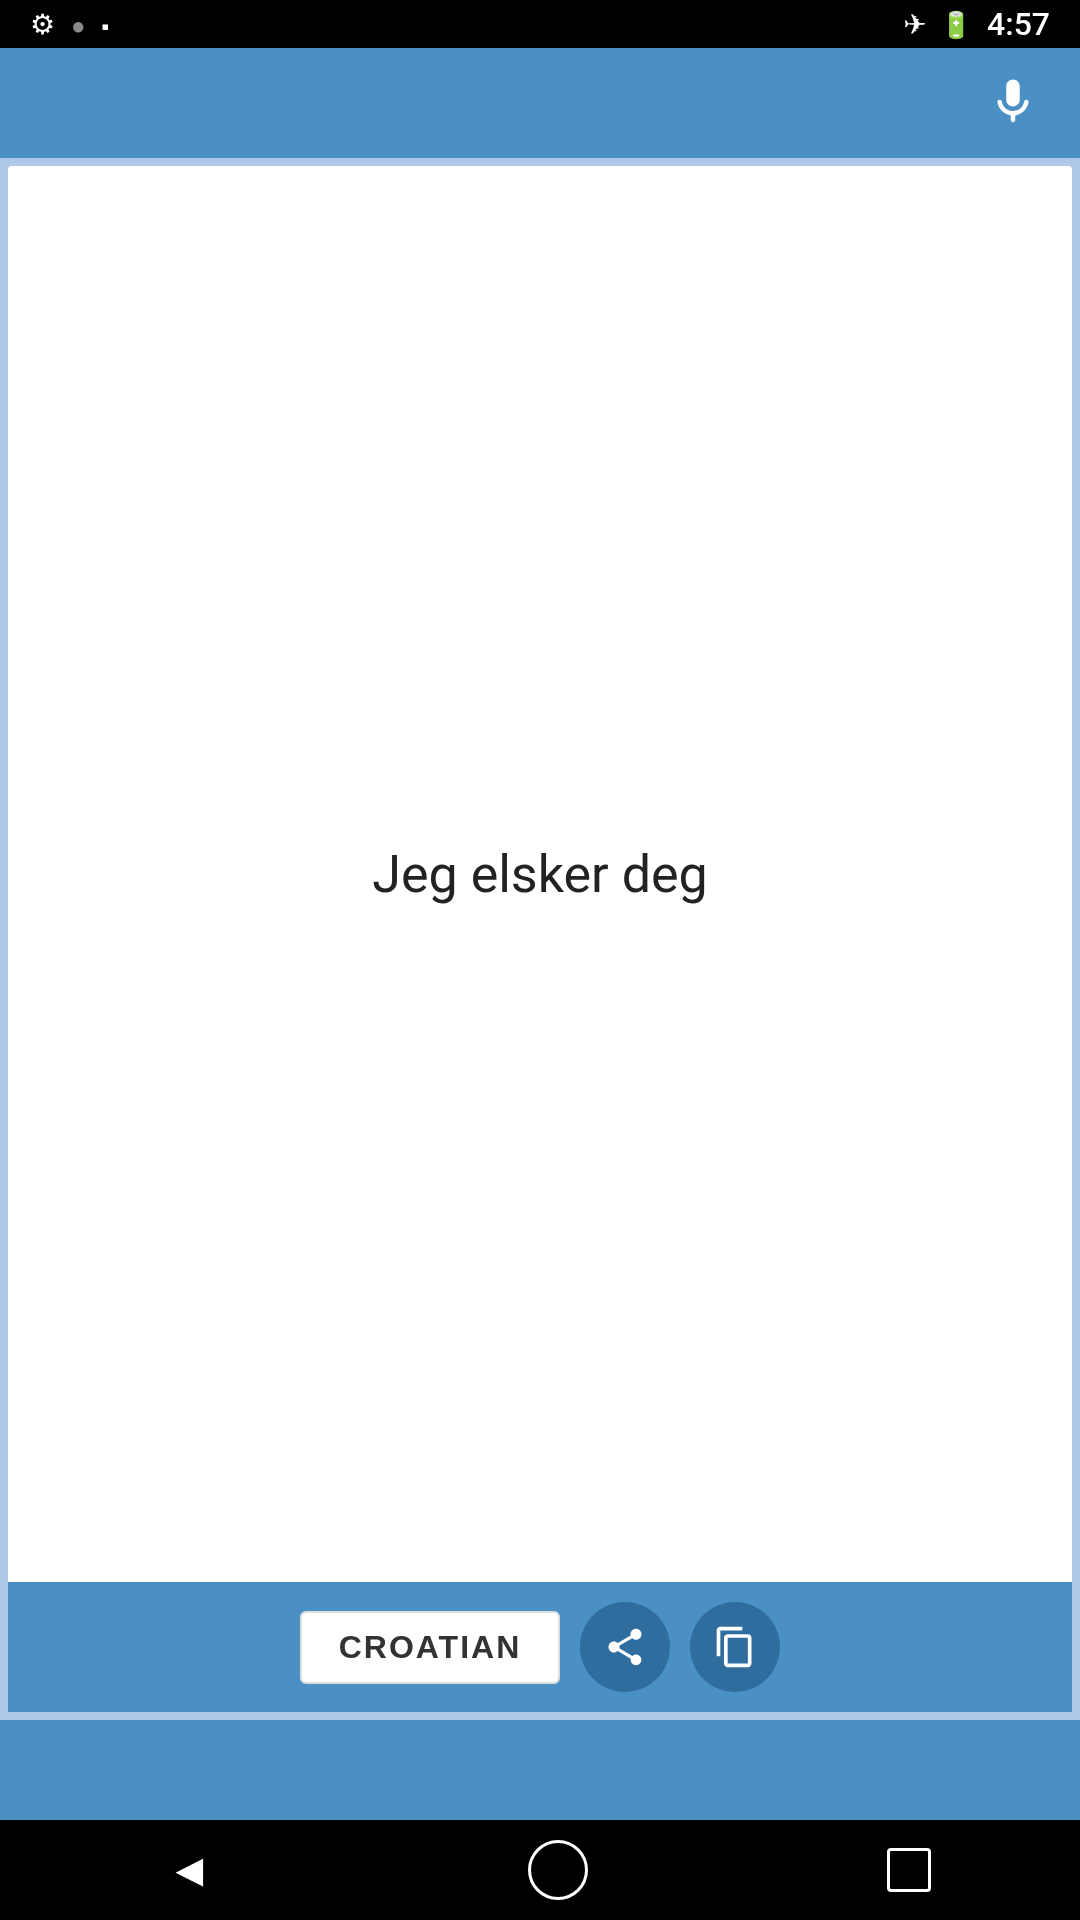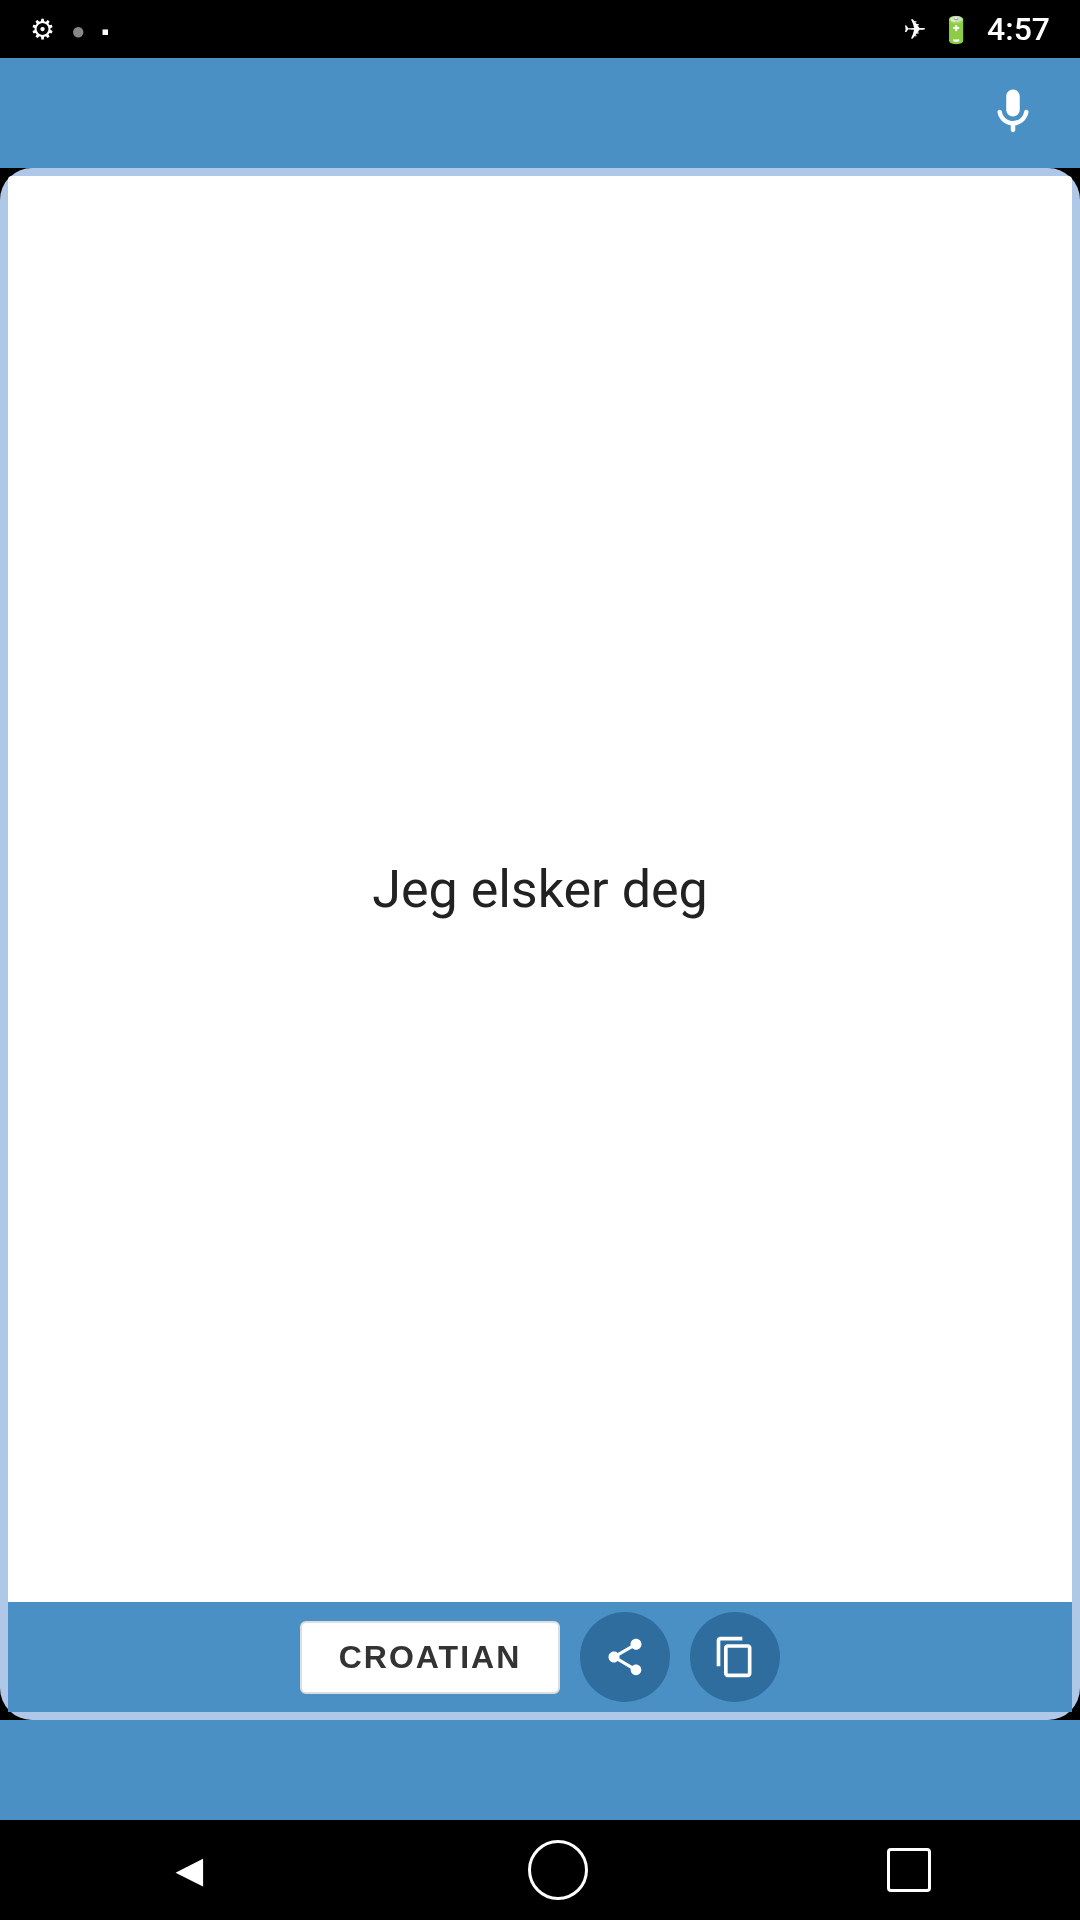--- a/index.html
+++ b/index.html
@@ -10,21 +10,21 @@
       height: 1920px;
       background: #000;
       font-family: 'Roboto', Arial, sans-serif;
       display: flex;
       flex-direction: column;
       overflow: hidden;
     }
 
     
     #status-bar {
-      height: 58px;
+      height: 48px;
       background: #000;
       display: flex;
       align-items: center;
       justify-content: space-between;
       padding: 0 30px;
       flex-shrink: 0;
     }
     .status-left {
       display: flex;
       align-items: center;
@@ -81,42 +81,41 @@
     }
 
     
     #main-content {
       flex: 1;
       background: #b0c8e8;
       display: flex;
       flex-direction: column;
       padding: 8px;
       gap: 0;
-      border-radius: 32px;
     }
 
     
     #source-box {
       background: #fff;
       flex: 1;
       display: flex;
       align-items: center;
       justify-content: center;
       border-radius: 4px 4px 0 0;
     }
     #source-text {
       font-size: 52px;
       color: #222;
       text-align: center;
       padding: 20px;
     }
 
     
     #language-bar {
-      height: 110px;
+      height: 130px;
       background: #4a90c4;
       display: flex;
       align-items: center;
       justify-content: center;
       gap: 20px;
       padding: 0 30px;
       flex-shrink: 0;
     }
     .lang-button {
       background: #fff;

